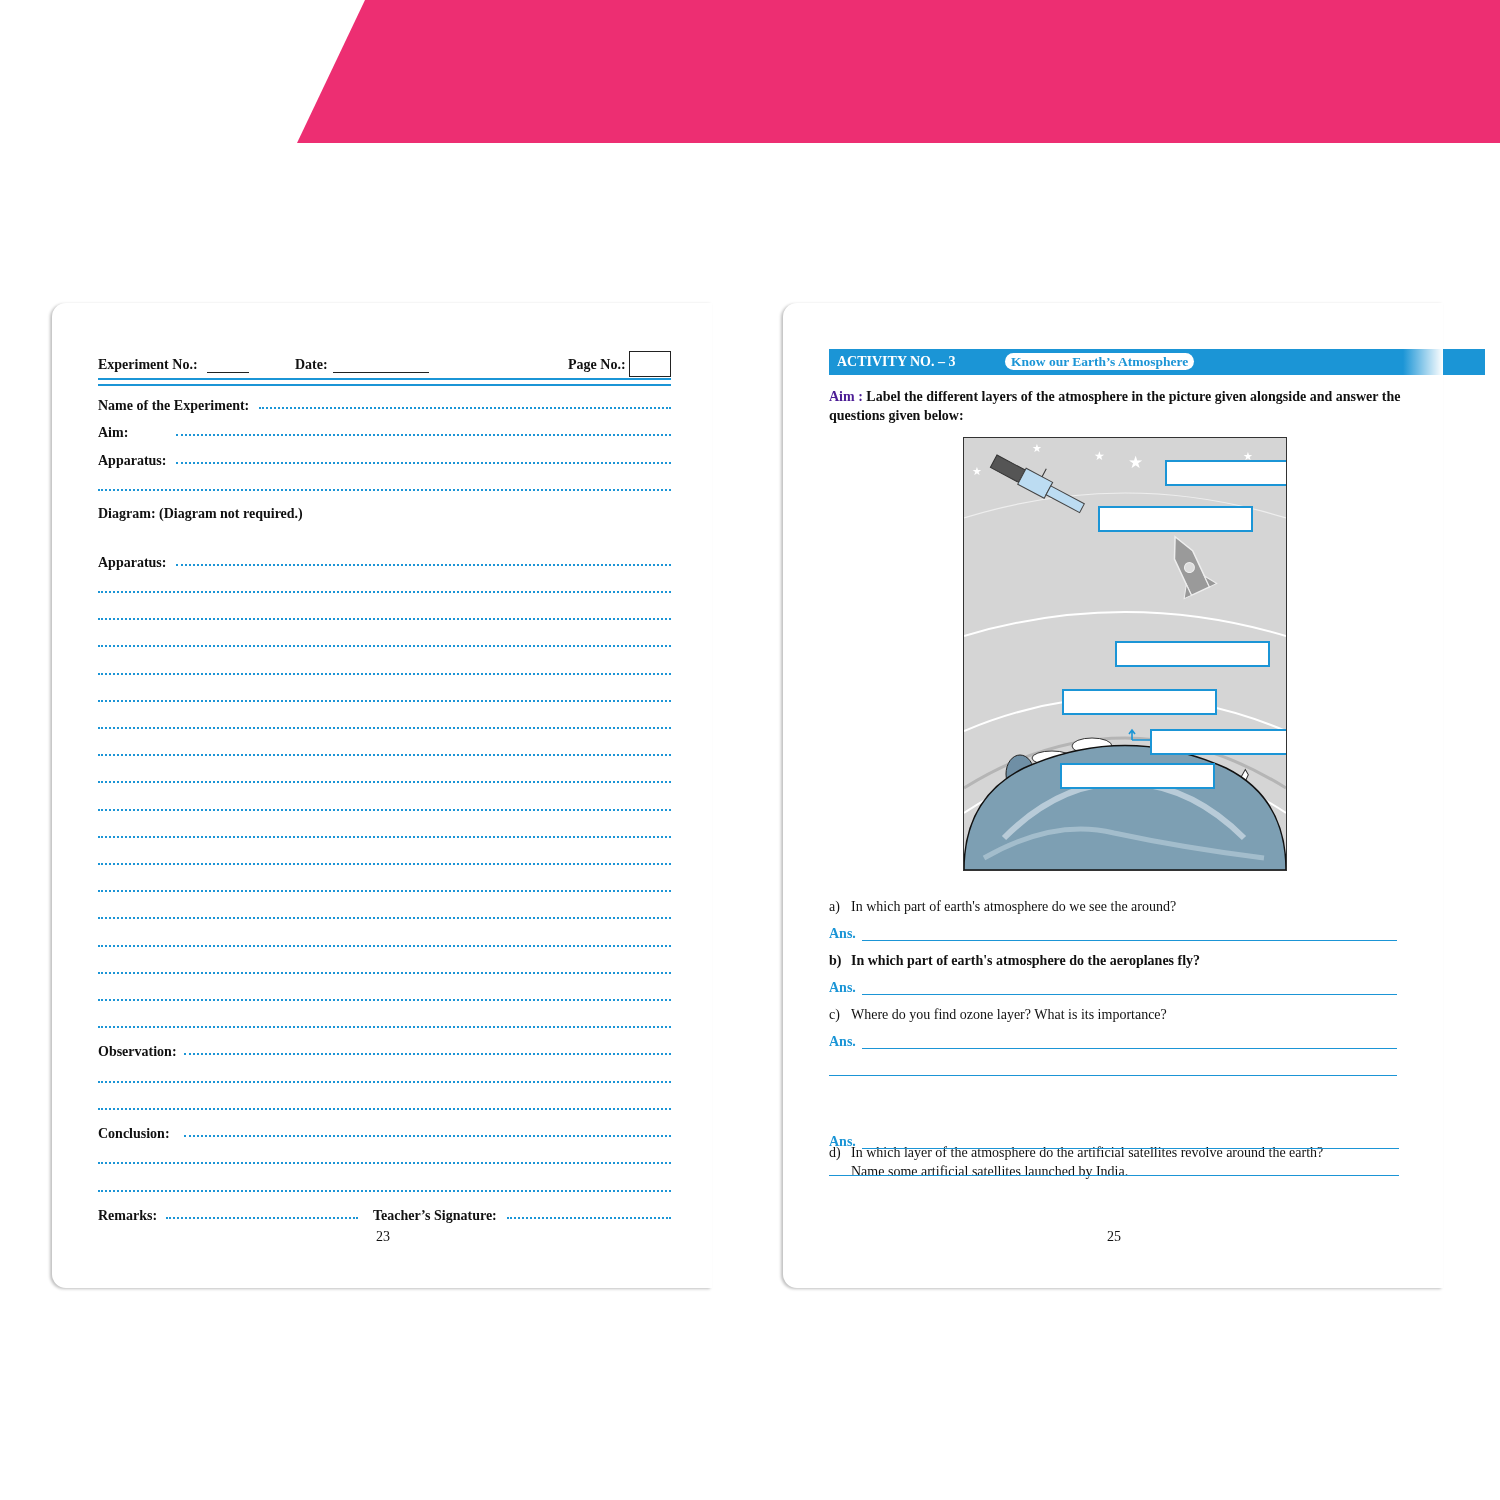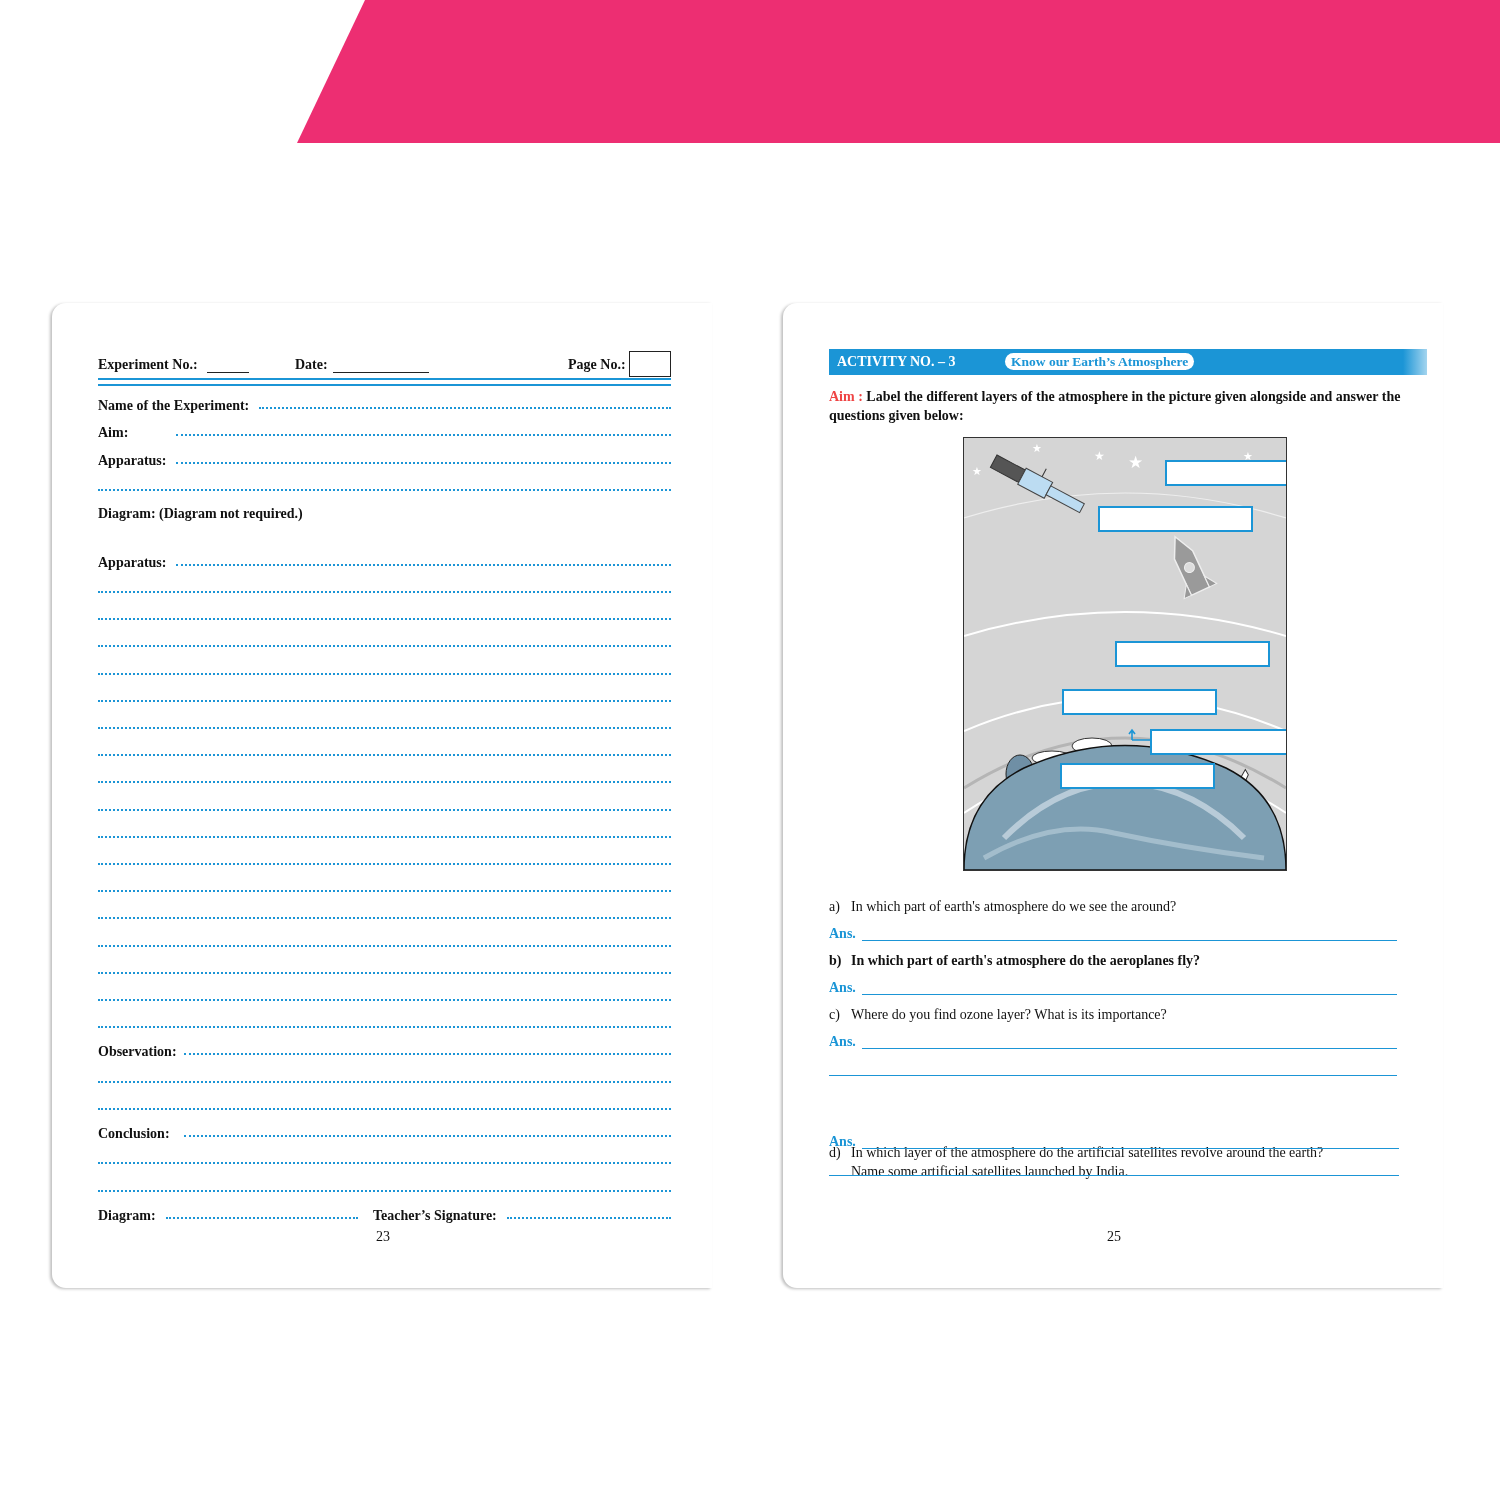--- a/index.html
+++ b/index.html
@@ -19,25 +19,25 @@
 
   .lbl { position:absolute; font-weight:bold; font-size:14px; white-space:nowrap; }
   .dots { position:absolute; height:0; border-bottom:2px dotted #1b95d6; }
   .uline { position:absolute; height:0; border-bottom:1.5px solid #222; }
   .blue-line { position:absolute; height:0; border-bottom:1.5px solid #1b95d6; }
   .page-no-box { position:absolute; width:40px; height:24px; border:1.5px solid #222; }
   .double-rule { position:absolute; left:46px; width:573px; height:4px; border-top:2px solid #1b95d6; border-bottom:2px solid #1b95d6; }
   .pnum { position:absolute; font-size:14px; }
 
   
-  .activity-bar { position:absolute; left:46px; top:46px; width:598px; height:26px; background:#1b95d6; }
+  .activity-bar { position:absolute; left:46px; top:46px; width:656px; height:26px; background:#1b95d6; }
   .activity-label { position:absolute; left:8px; top:5px; color:#fff; font-weight:bold; font-size:14px; }
   .activity-pill { position:absolute; left:176px; top:4px; height:17px; padding:0 6px; border-radius:10px; background:#fff; color:#1b95d6; font-weight:bold; font-size:13.5px; line-height:17px; }
   .aim { position:absolute; left:46px; top:84px; width:580px; font-weight:bold; font-size:14px; line-height:19px; }
-  .aim .aim-key { color:#ef4444; }
+  .aim .aim-key { color:#4c1d95; }
 
   .figure { position:absolute; left:180px; top:134px; width:322px; height:432px; background:#d5d5d5; border:1.5px solid #333; overflow:hidden; }
   .label-box { position:absolute; height:22px; background:#fff; border:2px solid #1b95d6; }
 
   .q { position:absolute; left:46px; font-size:14px; white-space:nowrap; }
   .q .qk { display:inline-block; width:22px; }
   .ans { position:absolute; left:46px; color:#1b95d6; font-weight:bold; font-size:14px; }
 </style>
 </head>
 <body>
@@ -93,21 +93,21 @@
   <span class="lbl" style="left:46px;top:741px;">Observation:</span>
   <div class="dots" style="left:132px;top:750px;width:487px;"></div>
   <div class="dots" style="left:46px;top:778px;width:573px;"></div>
   <div class="dots" style="left:46px;top:805px;width:573px;"></div>
 
   <span class="lbl" style="left:46px;top:823px;">Conclusion:</span>
   <div class="dots" style="left:132px;top:832px;width:487px;"></div>
   <div class="dots" style="left:46px;top:859px;width:573px;"></div>
   <div class="dots" style="left:46px;top:887px;width:573px;"></div>
 
-  <span class="lbl" style="left:46px;top:905px;">Diagram:</span>
+  <span class="lbl" style="left:46px;top:905px;">Remarks:</span>
   <div class="dots" style="left:114px;top:914px;width:192px;"></div>
   <span class="lbl" style="left:321px;top:905px;">Teacher’s Signature:</span>
   <div class="dots" style="left:455px;top:914px;width:164px;"></div>
 
   <span class="pnum" style="left:324px;top:926px;">23</span>
   <div class="page-fade"></div>
 </div>
 
 <div class="page page-right">
   <div class="activity-bar">

